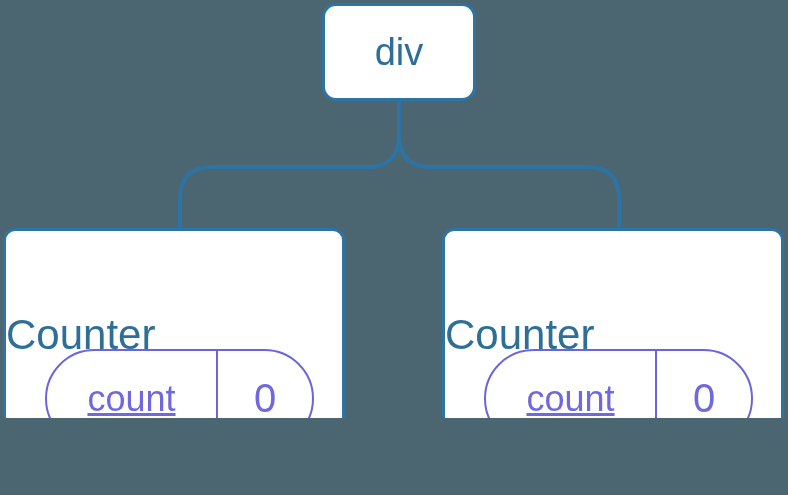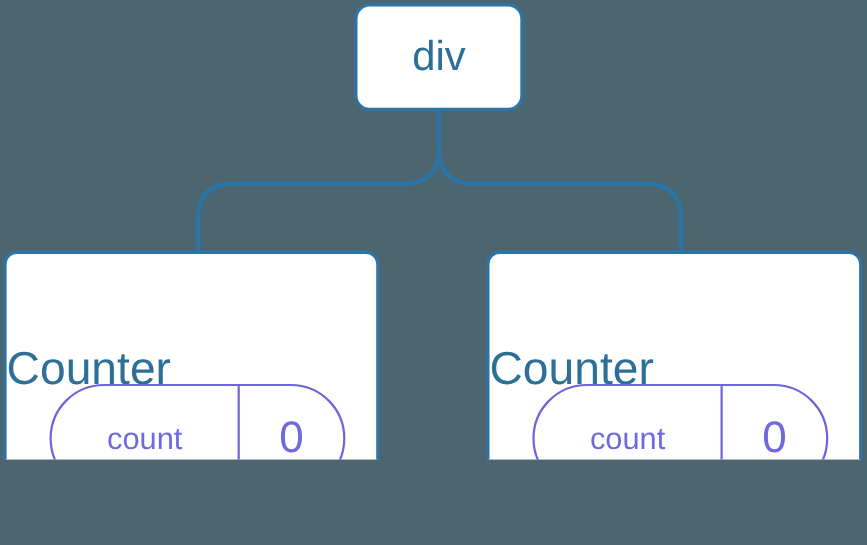--- a/index.html
+++ b/index.html
@@ -82,23 +82,24 @@
     border-radius: 60px;
     display: flex;
     align-items: stretch;
     overflow: hidden;
   }
   .state-key {
     width: 171px;
     display: flex;
     align-items: center;
     justify-content: center;
-    font-size: 28px;
+    font-size: 36px;
     color: var(--state-text);
     border-right: 2.5px solid var(--state-accent);
+    text-decoration: underline;
   }
   .state-value {
     flex: 1;
     display: flex;
     align-items: center;
     justify-content: center;
     font-size: 40px;
     color: var(--state-text);
   }
 </style>

